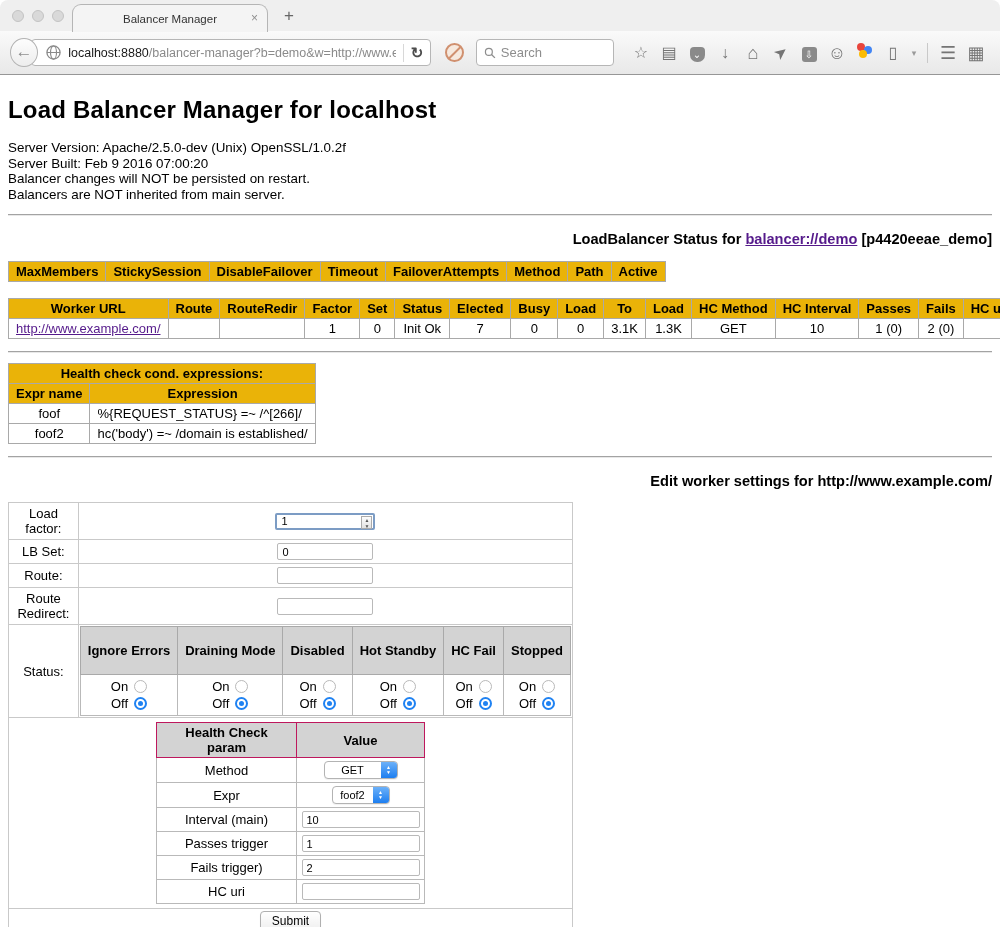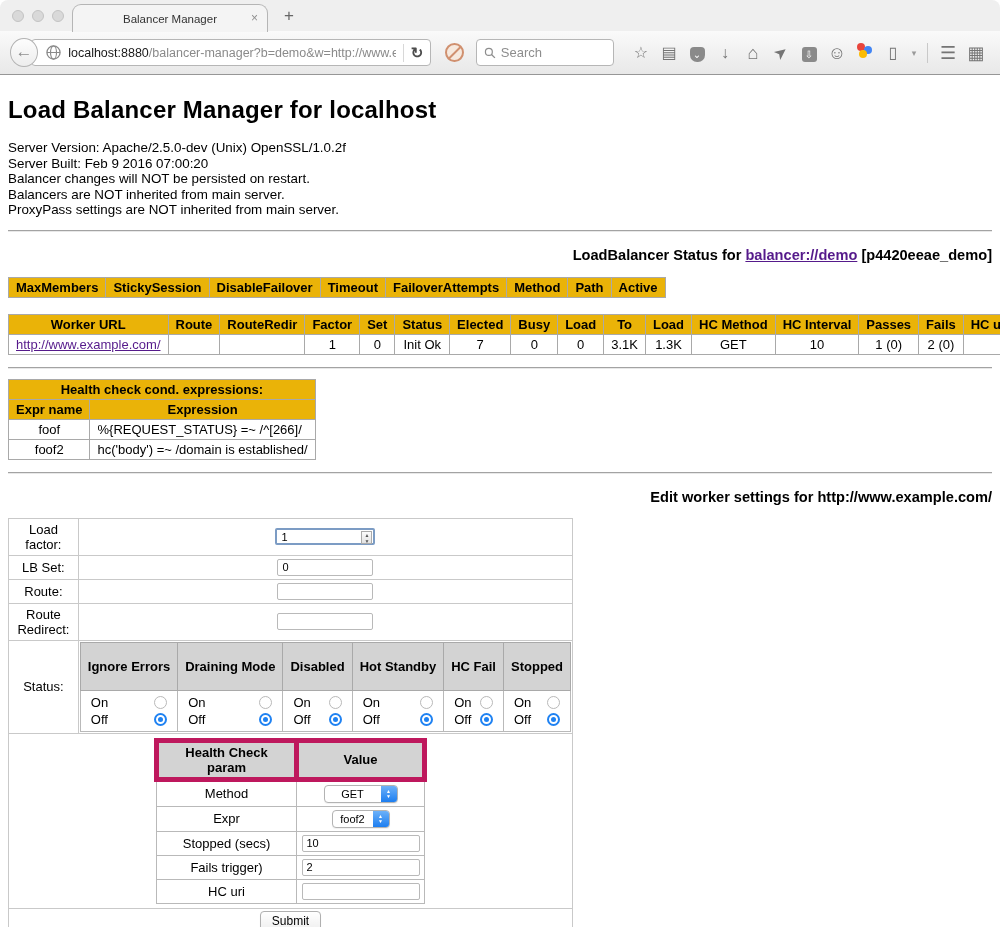--- a/index.html
+++ b/index.html
@@ -76,27 +76,27 @@
   .txt { width:96px; height:17px; font-size:11px; font-family:"Liberation Sans",sans-serif;
          border:1px solid #b9b9b9; border-radius:2px; padding:1px 4px; background:#fff; }
   .numwrap { position:relative; display:inline-block; }
   .numwrap .txt { width:100px; border:2px solid #7c9cc4; }
   .spinner { position:absolute; right:3px; top:3px; width:11px; height:13px; border:1px solid #ababab;
              background:linear-gradient(#fdfdfd,#e2e2e2); font-size:5px; color:#555; line-height:6px; text-align:center; }
 
   table.status-t { border-collapse:collapse; font-size:13px; }
   table.status-t th { background:#d3d3d3; border:1px solid #a9a9a9; padding:16px 7px; white-space:nowrap; }
   table.status-t td { border:1px solid #b9b9b9; padding:3px 10px; }
-  .radio-line { display:flex; align-items:center; justify-content:space-between; gap:6px; height:17px; }
+  .radio-line { display:flex; align-items:center; justify-content:center; gap:6px; height:17px; }
   .mac-radio { width:13px; height:13px; border-radius:50%; background:#fff; border:1px solid #b9b9b9; display:inline-block; position:relative; }
   .mac-radio[data-state="checked"] { border:2px solid #1f82f2; background:#fff; }
   .mac-radio[data-state="checked"]::after { content:""; position:absolute; left:2px; top:2px; width:5px; height:5px; border-radius:50%; background:#1f82f2; }
 
   table.hc-t { border-collapse:collapse; border:1px solid #979797; font-size:13px; margin:2px auto; }
-  table.hc-t th { background:#d3d3d3; border:5px solid #be185d; padding:2px 24px; }
+  table.hc-t th { background:#d3d3d3; border:1px solid #be185d; padding:2px 24px; }
   table.hc-t td { border:1px solid #b9b9b9; padding:3px 4px; text-align:center; }
   table.hc-t td.plabel { width:140px; }
   table.hc-t td.pval { width:128px; }
   .hc-t .txt { width:118px; }
 
   .mac-select { display:inline-flex; align-items:stretch; border:1px solid #b3b3b3; border-radius:4px;
                 background:#fff; overflow:hidden; height:18px; vertical-align:middle; box-shadow:0 1px 1px rgba(0,0,0,.06); }
   .mac-select .sel-val { font-size:11px; line-height:16px; flex:1; text-align:center; padding:0 4px; }
   .mac-select .sel-arrows { width:16px; background:linear-gradient(#6cb1f9,#1d7ef0); color:#fff;
                 display:flex; flex-direction:column; align-items:center; justify-content:center;
@@ -164,21 +164,20 @@
   </div>
 
   <div class="content">
     <h1>Load Balancer Manager for localhost</h1>
 
     <div class="server-info">
       <div>Server Version: Apache/2.5.0-dev (Unix) OpenSSL/1.0.2f</div>
       <div>Server Built: Feb 9 2016 07:00:20</div>
       <div>Balancer changes will NOT be persisted on restart.</div>
       <div>Balancers are NOT inherited from main server.</div>
-      <div>ProxyPass settings are NOT inherited from main server.</div>
     </div>
 
     <hr class="rule">
 
     <h3><span>LoadBalancer Status for </span><a href="#">balancer://demo</a><span> [p4420eeae_demo]</span></h3>
 
     <table class="t">
       <tbody>
         <tr>
           <th>MaxMembers</th>
@@ -386,22 +385,26 @@
                 <tr>
                   <td class="plabel">Expr</td>
                   <td class="pval">
                     <span class="mac-select w-expr">
                       <span class="sel-val">foof2</span>
                       <span class="sel-arrows">▲<br>▼</span>
                     </span>
                   </td>
                 </tr>
                 <tr>
-                  <td class="plabel">Stopped (secs)</td>
+                  <td class="plabel">Interval (main)</td>
                   <td class="pval"><input class="txt" type="text" value="10" style=""></td>
+                </tr>
+                <tr>
+                  <td class="plabel">Passes trigger</td>
+                  <td class="pval"><input class="txt" type="text" value="1" style=""></td>
                 </tr>
                 <tr>
                   <td class="plabel">Fails trigger)</td>
                   <td class="pval"><input class="txt" type="text" value="2" style=""></td>
                 </tr>
                 <tr>
                   <td class="plabel">HC uri</td>
                   <td class="pval"><input class="txt" type="text" value="" style=""></td>
                 </tr>
               </tbody>

